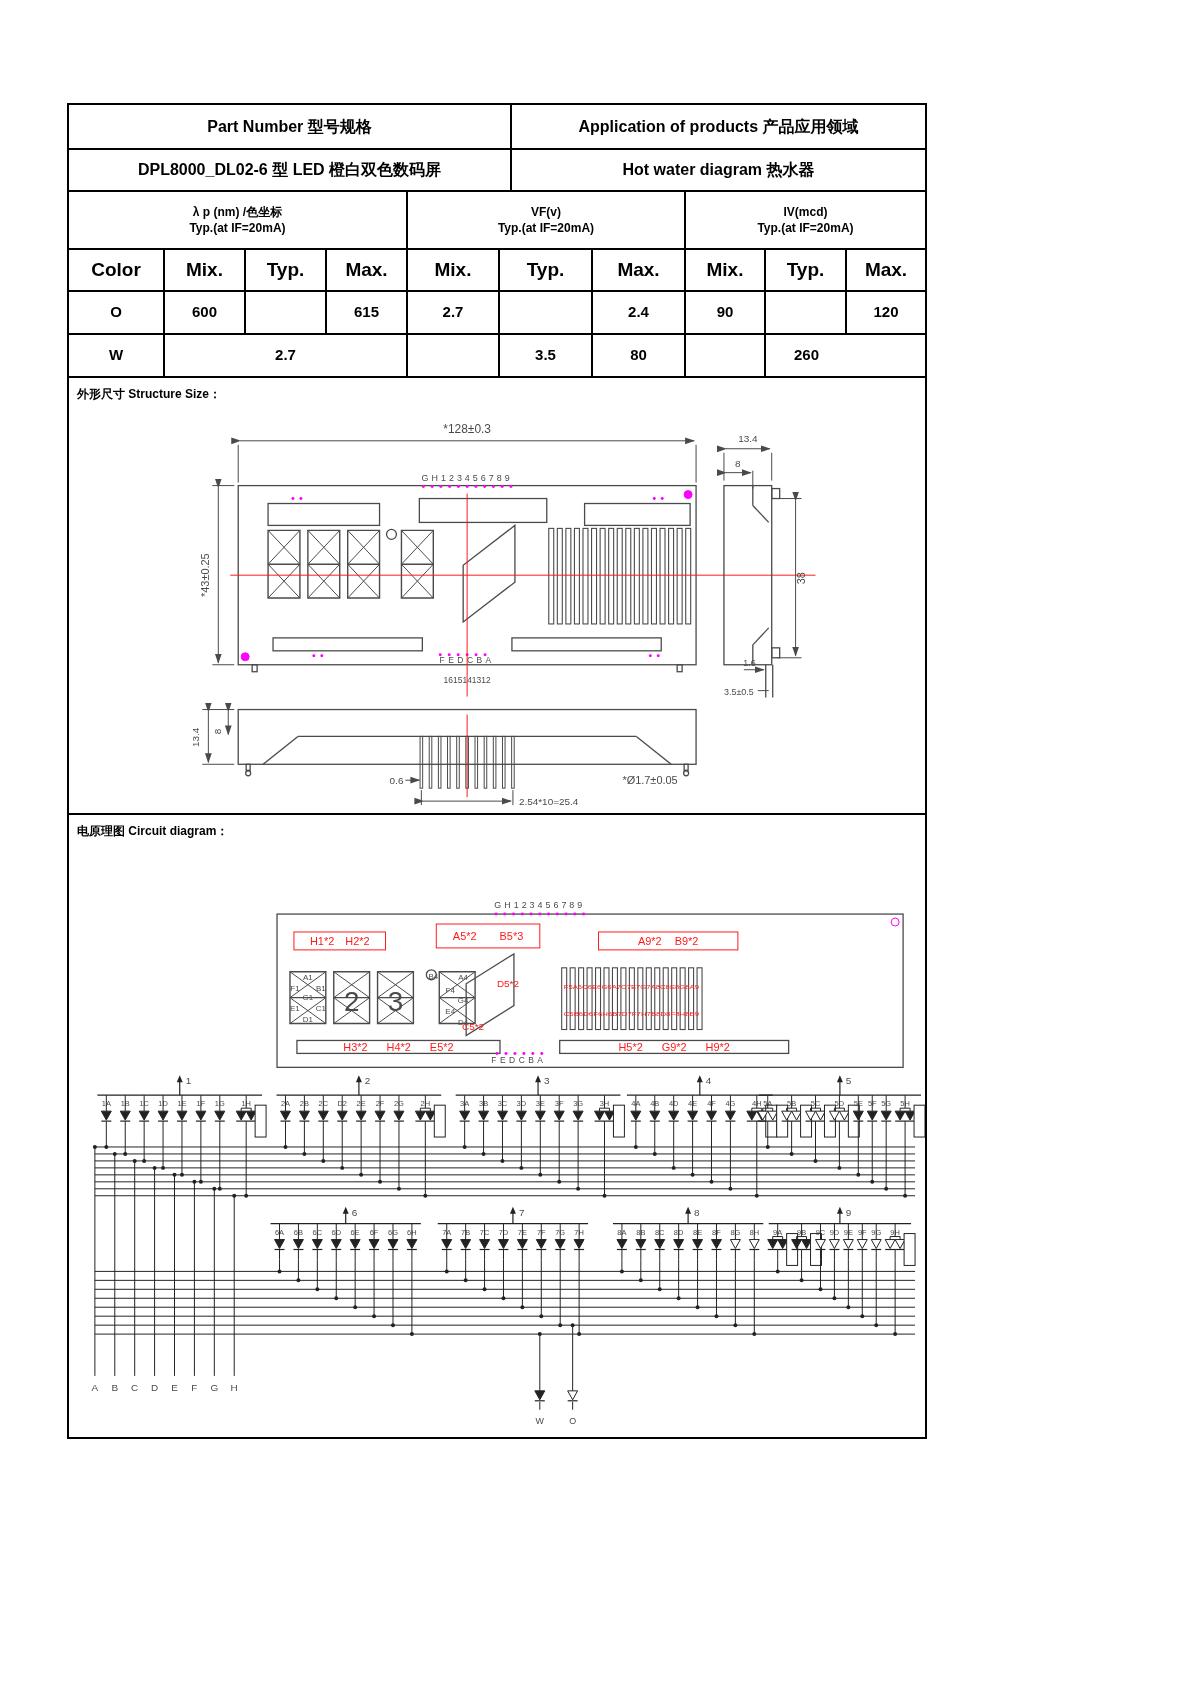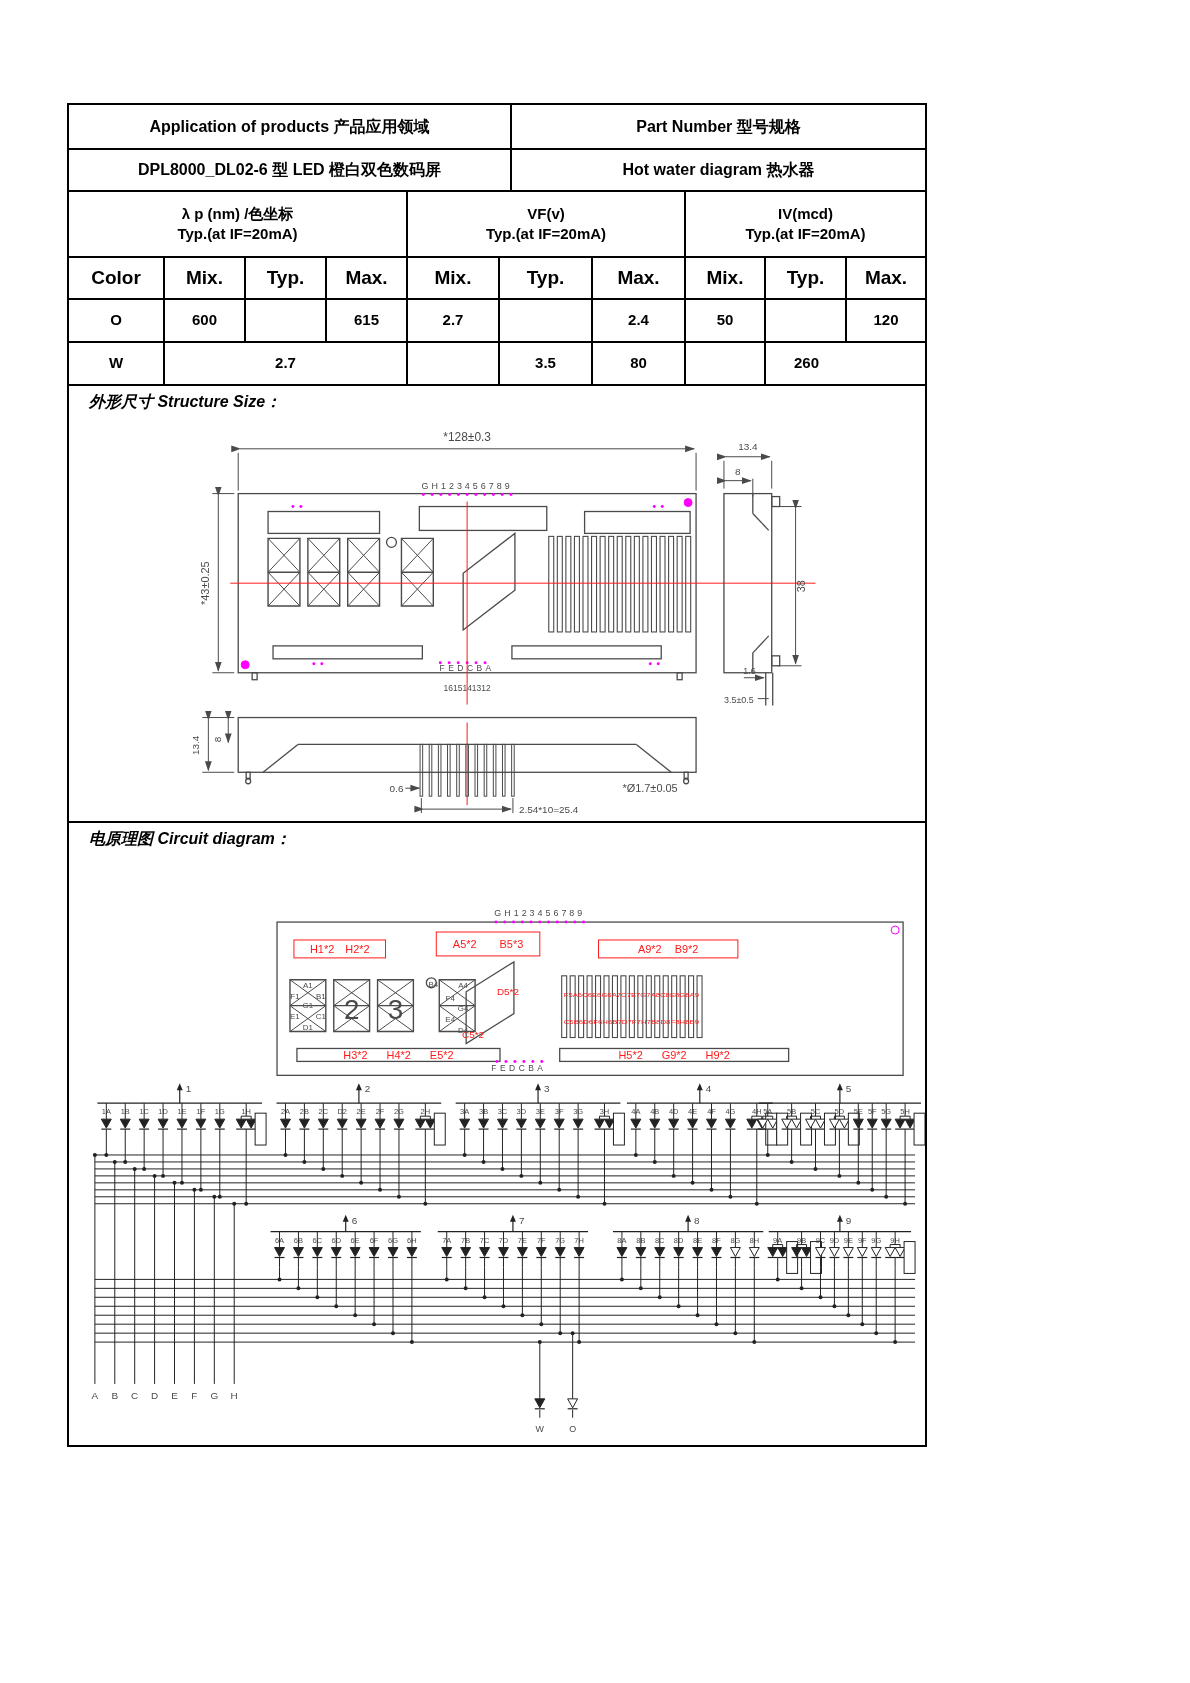--- a/index.html
+++ b/index.html
@@ -6,44 +6,44 @@
   .sheet{position:relative;width:1190px;height:1683px;background:#ffffff;overflow:hidden;
          font-family:"Liberation Sans", sans-serif;color:#000;}
   .doc{position:absolute;left:67px;top:103px;width:860px;border:2px solid #000;box-sizing:border-box;}
   .trow{display:grid;border-bottom:2px solid #000;box-sizing:border-box;}
   .trow:last-child{border-bottom:none;}
   .cell{border-right:2px solid #000;box-sizing:border-box;display:flex;flex-direction:column;
         align-items:center;justify-content:center;font-weight:bold;text-align:center;line-height:1.35;}
   .cell:last-child{border-right:none;}
   .r-top{grid-template-columns:443px 413px;height:45px;font-size:16px;}
   .r-top2{grid-template-columns:443px 413px;height:42px;font-size:16px;}
-  .r-grp{grid-template-columns:339px 278px 239px;height:66px;font-size:15px;}
+  .r-grp{grid-template-columns:339px 278px 239px;height:58px;font-size:12px;}
   .r-10{grid-template-columns:96px 81px 81px 81px 92px 93px 93px 80px 81px 78px;height:42px;font-size:19px;}
   .r-dat{grid-template-columns:96px 81px 81px 81px 92px 93px 93px 80px 81px 78px;height:43px;font-size:15px;}
   .r-datw{grid-template-columns:96px 243px 92px 93px 93px 80px 81px 78px;height:43px;font-size:15px;}
-  .r-title{display:block;height:32px;font-weight:bold;font-size:16px;line-height:32px;padding-left:20px;box-sizing:border-box;border-bottom:0px;font-style:italic;}
+  .r-title{display:block;height:32px;font-weight:bold;font-size:12px;line-height:32px;padding-left:8px;box-sizing:border-box;border-bottom:0px;}
   .r-draw{display:block;padding:0;height:405px;}
   .r-circ{display:block;padding:0;height:590px;}
   svg{display:block;}
   svg text{font-family:"Liberation Sans", sans-serif;fill:#4a4a4a;}
   .dw{stroke:#4a4a4a;stroke-width:1.3;fill:none;}
   .dwT{stroke:#4a4a4a;stroke-width:1;fill:none;}
   .red{stroke:#ff1a1a;stroke-width:1;fill:none;}
   .rt{fill:#ff1a1a;}
   .mg{fill:#ff00ff;}
 </style>
 </head>
 <body>
 
 <div class="sheet">
   <div class="doc">
 
     <div class="trow r-top">
+      <div class="cell">Part Number 型号规格</div>
       <div class="cell">Application of products 产品应用领域</div>
-      <div class="cell">Part Number 型号规格</div>
     </div>
 
     <div class="trow r-top2">
       <div class="cell">DPL8000_DL02-6 型 LED 橙白双色数码屏</div>
       <div class="cell">Hot water diagram 热水器</div>
     </div>
 
     <div class="trow r-grp">
       <div class="cell">
         <span>λ p (nm) /色坐标</span>
@@ -73,21 +73,21 @@
     </div>
 
     <div class="trow r-dat">
       <div class="cell">O</div>
       <div class="cell">600</div>
       <div class="cell"></div>
       <div class="cell">615</div>
       <div class="cell">2.7</div>
       <div class="cell"></div>
       <div class="cell">2.4</div>
-      <div class="cell">50</div>
+      <div class="cell">90</div>
       <div class="cell"></div>
       <div class="cell">120</div>
     </div>
 
     <div class="trow r-datw">
       <div class="cell">W</div>
       <div class="cell">2.7</div>
       <div class="cell"></div>
       <div class="cell">3.5</div>
       <div class="cell">80</div>

